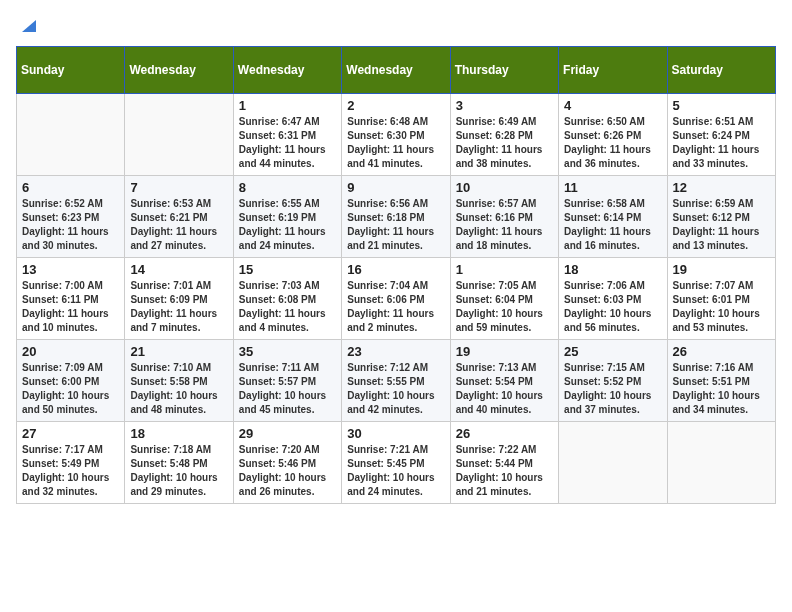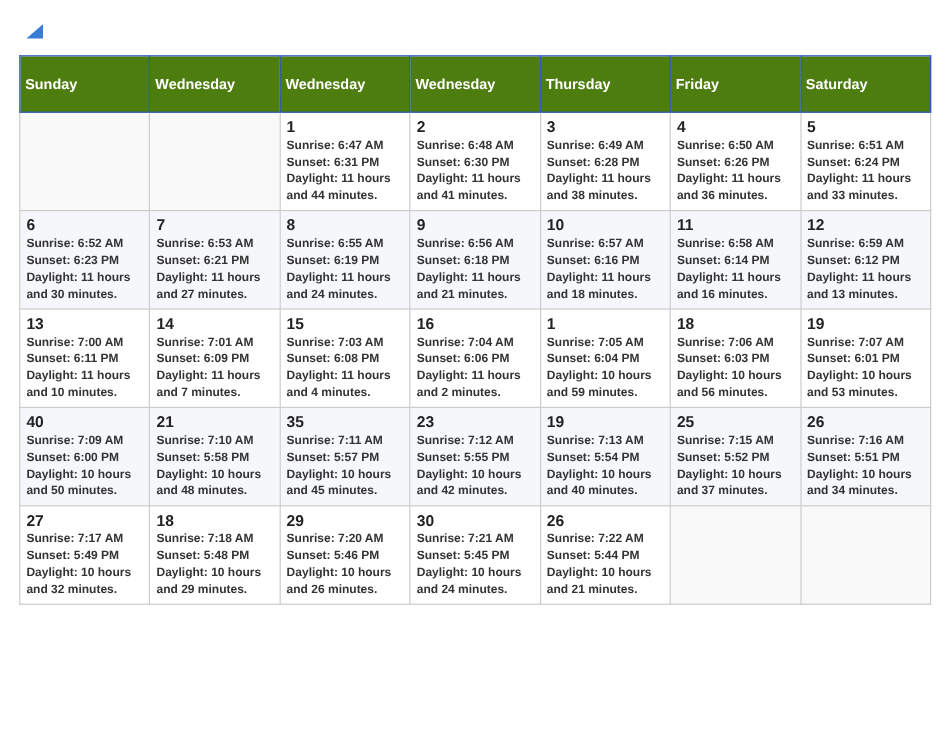--- a/index.html
+++ b/index.html
@@ -203,21 +203,21 @@
           <div class="day-number">18</div>
           <div class="day-info">Sunrise: 7:06 AM<br>Sunset: 6:03 PM<br>Daylight: 10 hours and 56 minutes.</div>
         </td>
         <td>
           <div class="day-number">19</div>
           <div class="day-info">Sunrise: 7:07 AM<br>Sunset: 6:01 PM<br>Daylight: 10 hours and 53 minutes.</div>
         </td>
       </tr>
       <tr>
         <td>
-          <div class="day-number">40</div>
+          <div class="day-number">20</div>
           <div class="day-info">Sunrise: 7:09 AM<br>Sunset: 6:00 PM<br>Daylight: 10 hours and 50 minutes.</div>
         </td>
         <td>
           <div class="day-number">21</div>
           <div class="day-info">Sunrise: 7:10 AM<br>Sunset: 5:58 PM<br>Daylight: 10 hours and 48 minutes.</div>
         </td>
         <td>
           <div class="day-number">35</div>
           <div class="day-info">Sunrise: 7:11 AM<br>Sunset: 5:57 PM<br>Daylight: 10 hours and 45 minutes.</div>
         </td>

